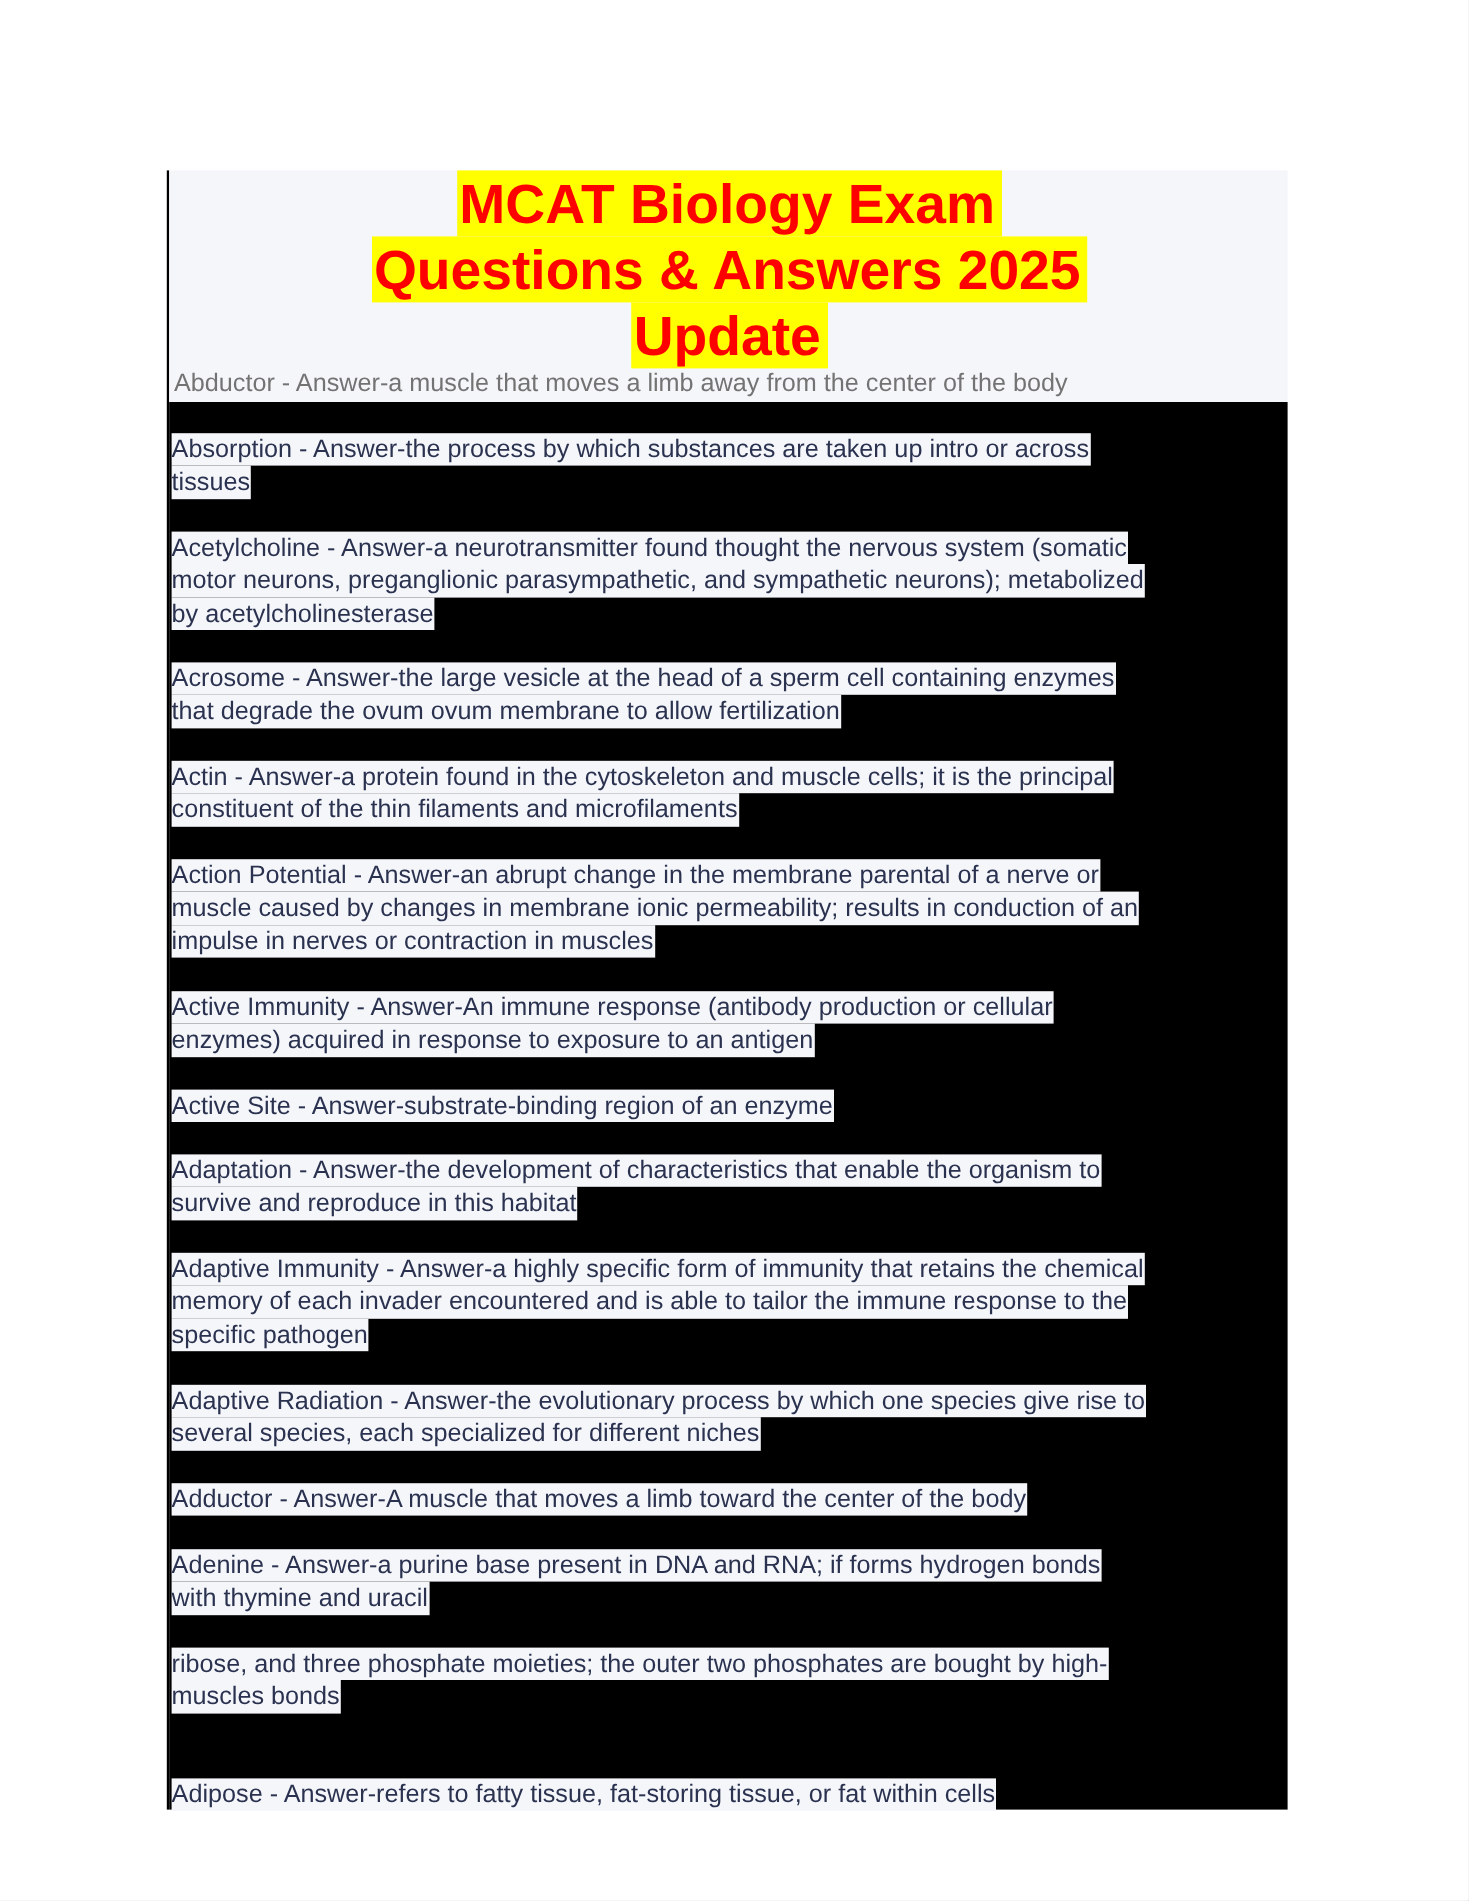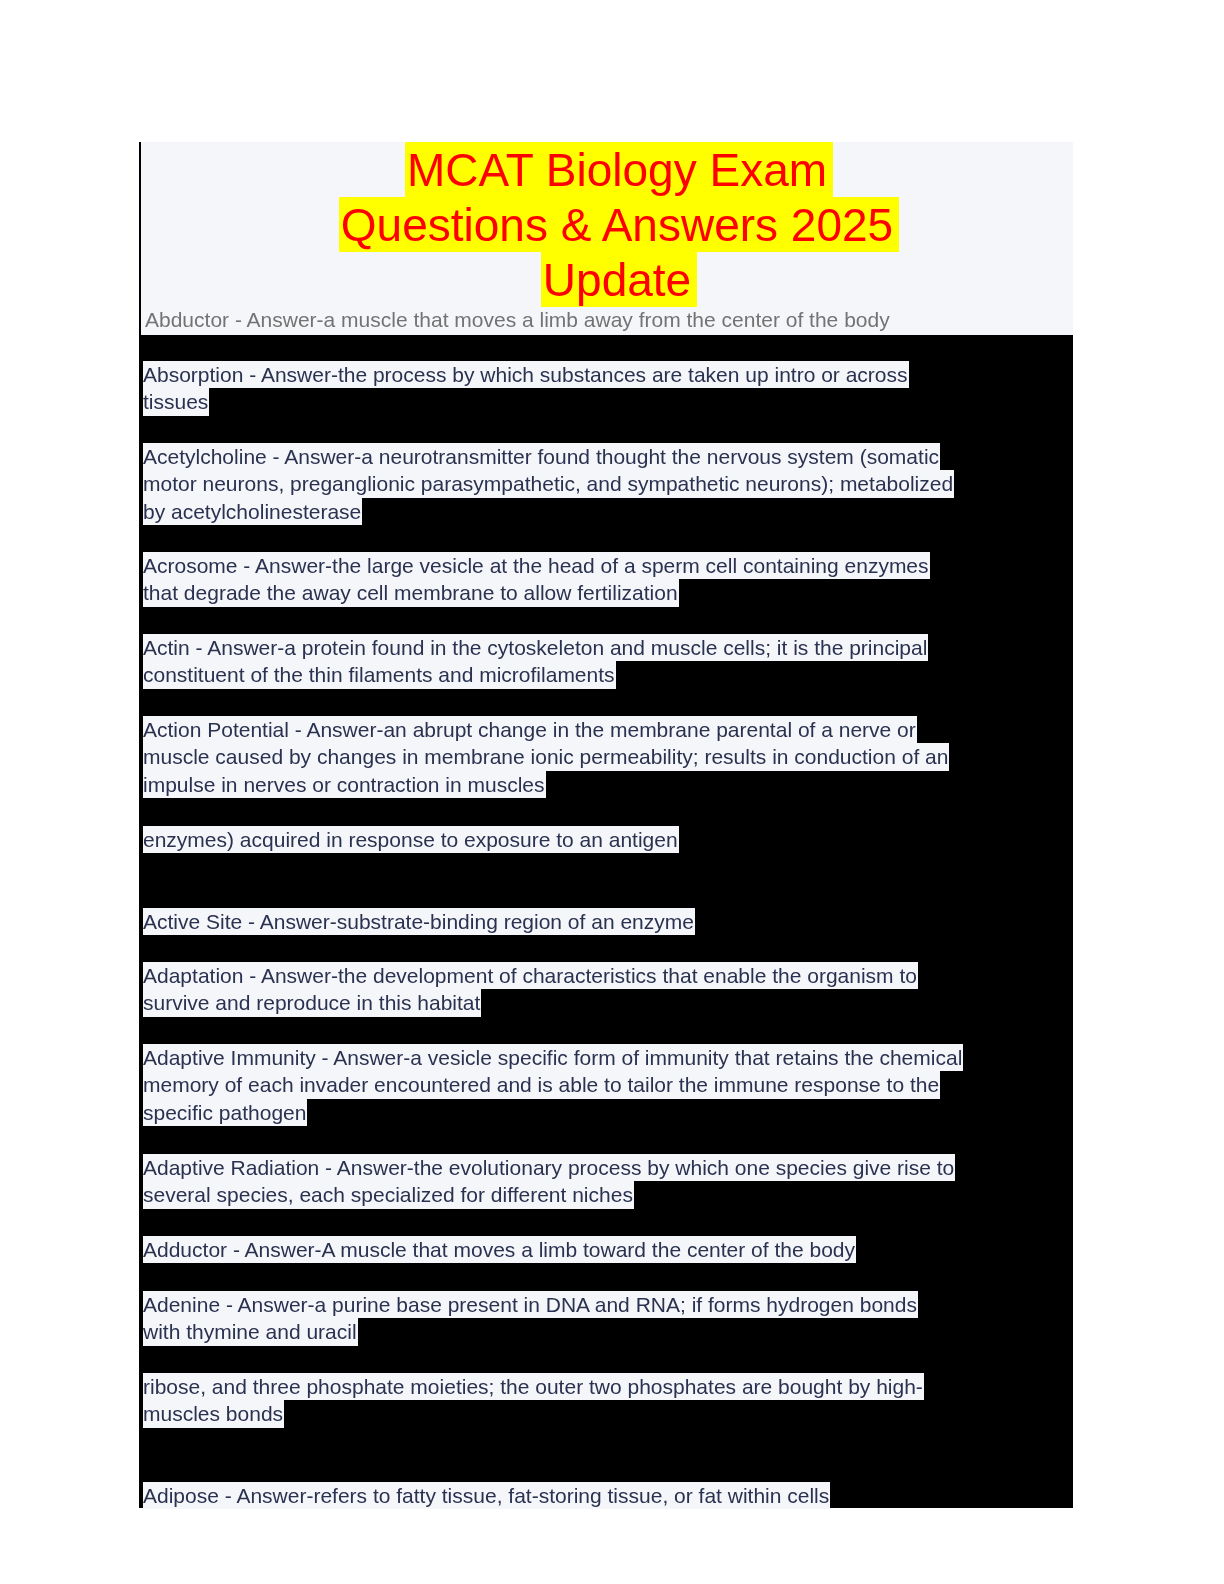--- a/index.html
+++ b/index.html
@@ -26,24 +26,25 @@
   .header-band {
     position: absolute;
     left: 0;
     top: 0;
     width: 932px;
     height: 193px;
     background: #f5f6fa;
   }
   .title-block {
     position: absolute;
-    left: 12px;
+    left: 1px;
     top: 0;
     width: 932px;
     text-align: center;
+    font-weight: bold;
   }
   .title-line {
     display: block;
     height: 55px;
     line-height: 55px;
   }
   .title-line span {
     background: #ffff00;
     color: #ff0000;
     font-size: 46px;
@@ -107,43 +108,44 @@
       <div class="ln"><span>Absorption - Answer-the process by which substances are taken up intro or across</span></div>
       <div class="ln"><span>tissues</span></div>
     </div>
     <div class="entry" style="top:108px">
       <div class="ln"><span>Acetylcholine - Answer-a neurotransmitter found thought the nervous system (somatic</span></div>
       <div class="ln"><span>motor neurons, preganglionic parasympathetic, and sympathetic neurons); metabolized</span></div>
       <div class="ln"><span>by acetylcholinesterase</span></div>
     </div>
     <div class="entry" style="top:217px">
       <div class="ln"><span>Acrosome - Answer-the large vesicle at the head of a sperm cell containing enzymes</span></div>
-      <div class="ln"><span>that degrade the away cell membrane to allow fertilization</span></div>
+      <div class="ln"><span>that degrade the ovum ovum membrane to allow fertilization</span></div>
     </div>
     <div class="entry" style="top:299px">
       <div class="ln"><span>Actin - Answer-a protein found in the cytoskeleton and muscle cells; it is the principal</span></div>
       <div class="ln"><span>constituent of the thin filaments and microfilaments</span></div>
     </div>
     <div class="entry" style="top:381px">
       <div class="ln"><span>Action Potential - Answer-an abrupt change in the membrane parental of a nerve or</span></div>
       <div class="ln"><span>muscle caused by changes in membrane ionic permeability; results in conduction of an</span></div>
       <div class="ln"><span>impulse in nerves or contraction in muscles</span></div>
     </div>
     <div class="entry" style="top:491px">
+      <div class="ln"><span>Active Immunity - Answer-An immune response (antibody production or cellular</span></div>
       <div class="ln"><span>enzymes) acquired in response to exposure to an antigen</span></div>
     </div>
     <div class="entry" style="top:573px">
       <div class="ln"><span>Active Site - Answer-substrate-binding region of an enzyme</span></div>
     </div>
     <div class="entry" style="top:627px">
       <div class="ln"><span>Adaptation - Answer-the development of characteristics that enable the organism to</span></div>
       <div class="ln"><span>survive and reproduce in this habitat</span></div>
     </div>
     <div class="entry" style="top:709px">
-      <div class="ln"><span>Adaptive Immunity - Answer-a vesicle specific form of immunity that retains the chemical</span></div>
+      <div class="ln"><span>Adaptive Immunity - Answer-a highly specific form of immunity that retains the chemical</span></div>
       <div class="ln"><span>memory of each invader encountered and is able to tailor the immune response to the</span></div>
       <div class="ln"><span>specific pathogen</span></div>
     </div>
     <div class="entry" style="top:819px">
       <div class="ln"><span>Adaptive Radiation - Answer-the evolutionary process by which one species give rise to</span></div>
       <div class="ln"><span>several species, each specialized for different niches</span></div>
     </div>
     <div class="entry" style="top:901px">
       <div class="ln"><span>Adductor - Answer-A muscle that moves a limb toward the center of the body</span></div>
     </div>

